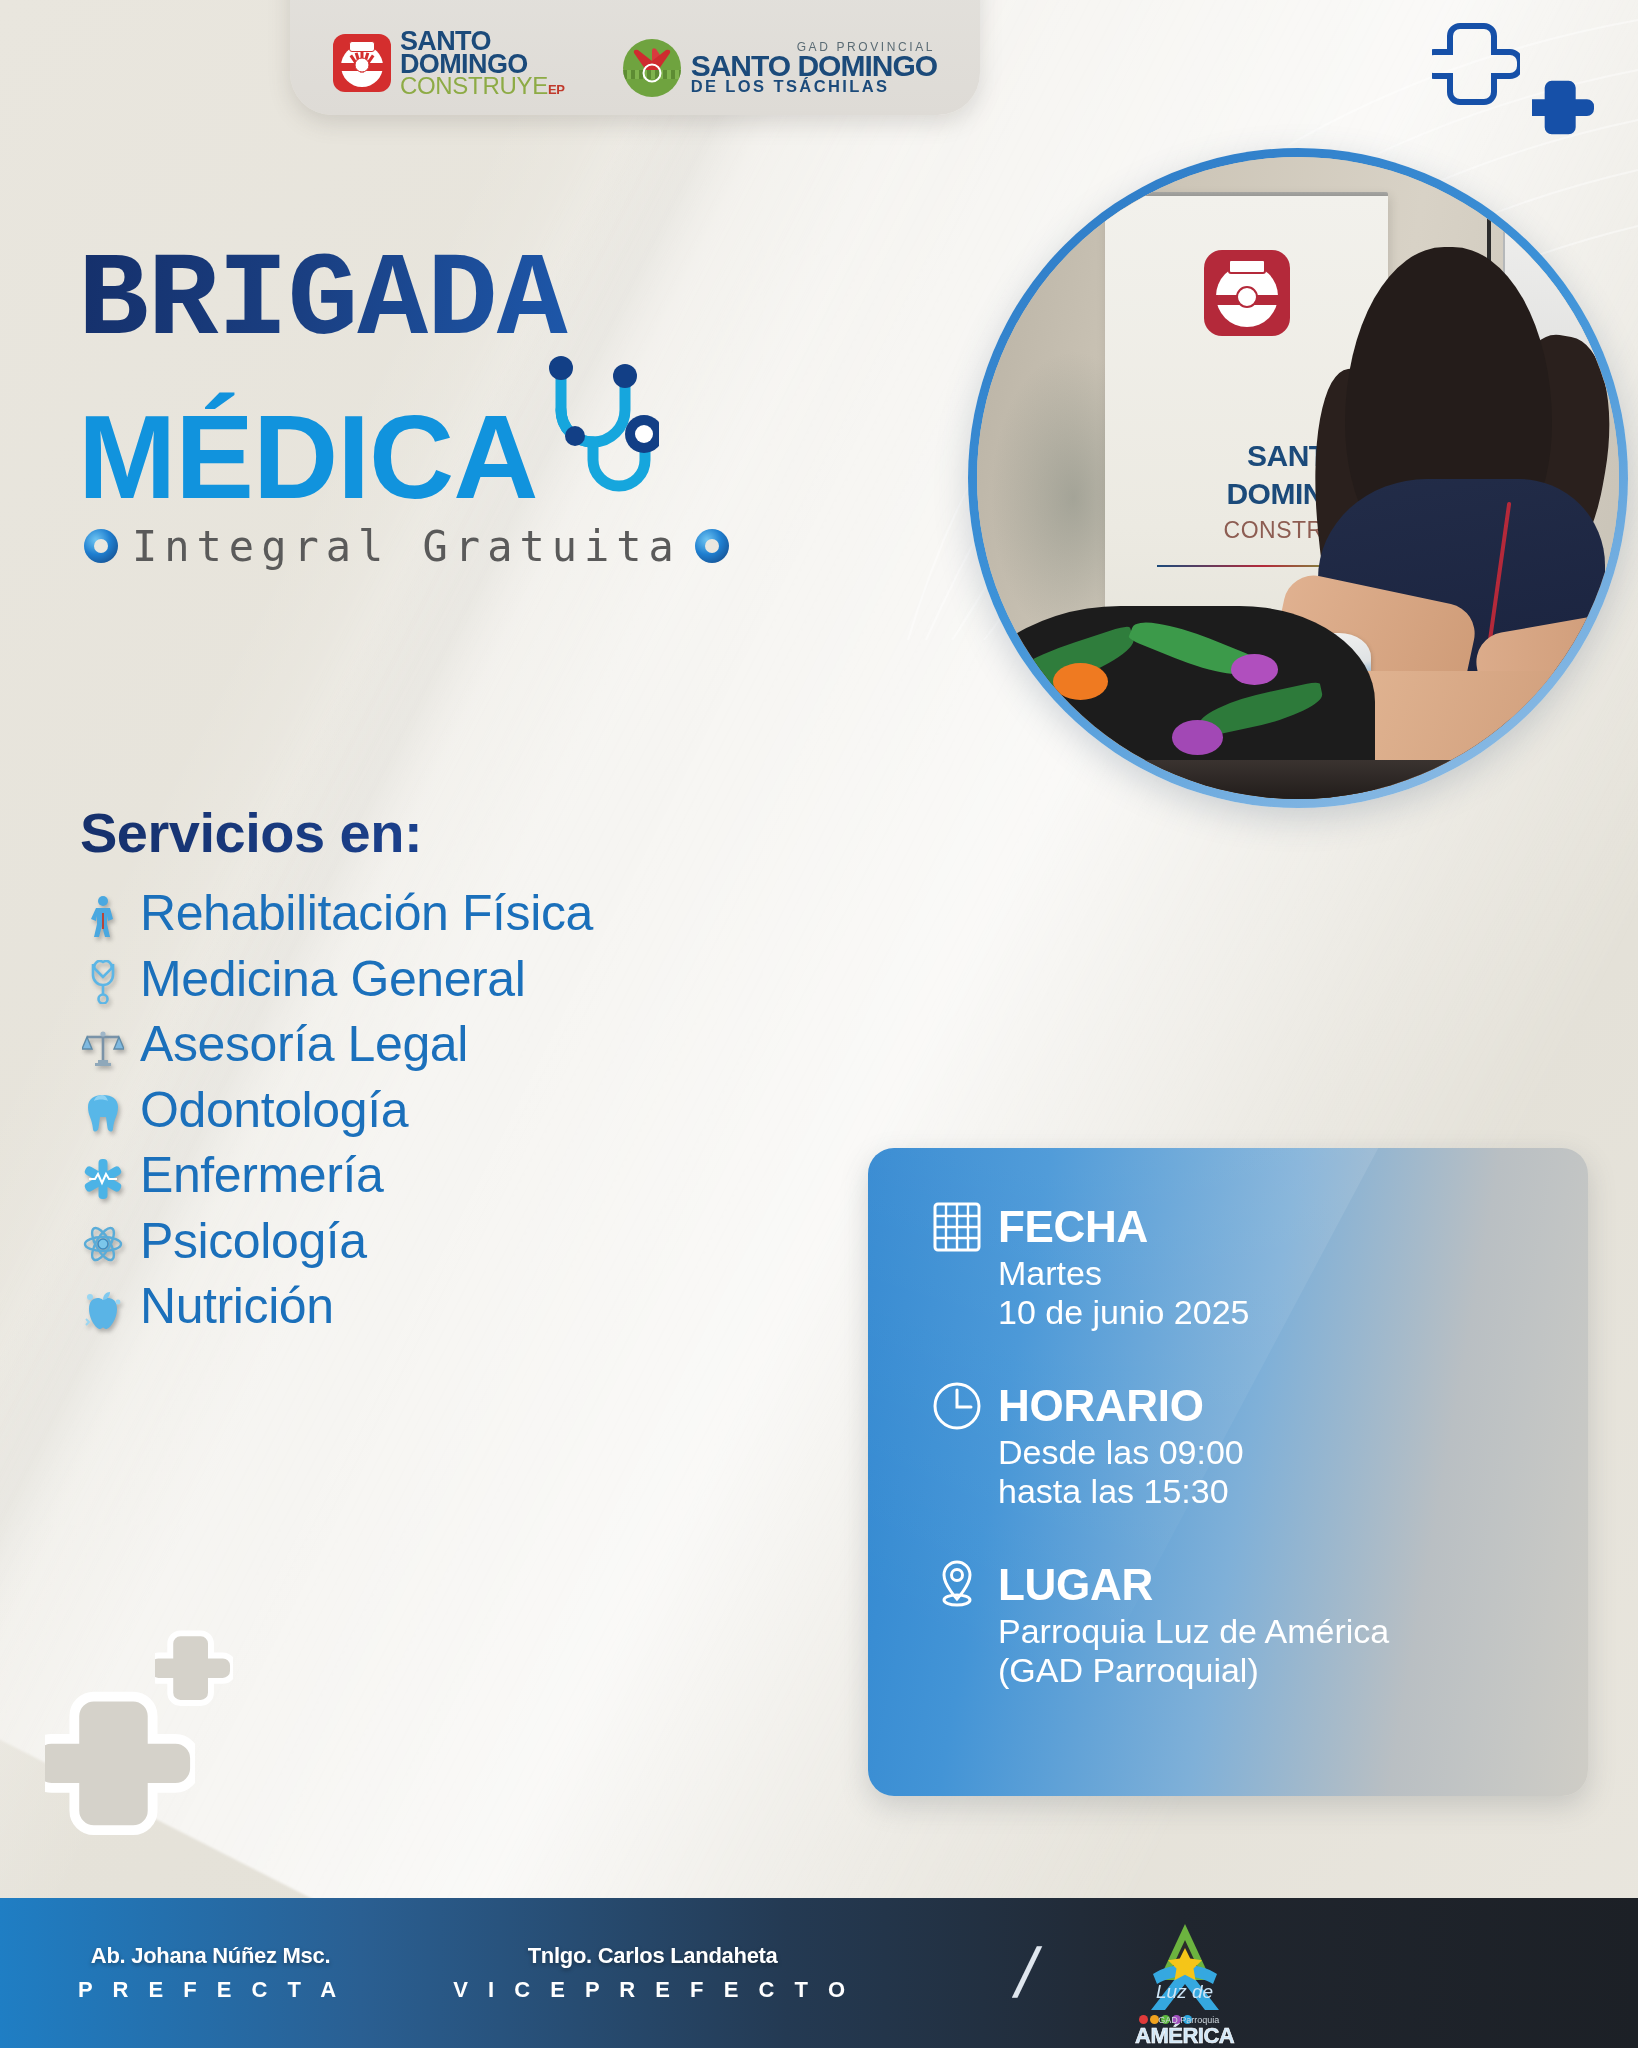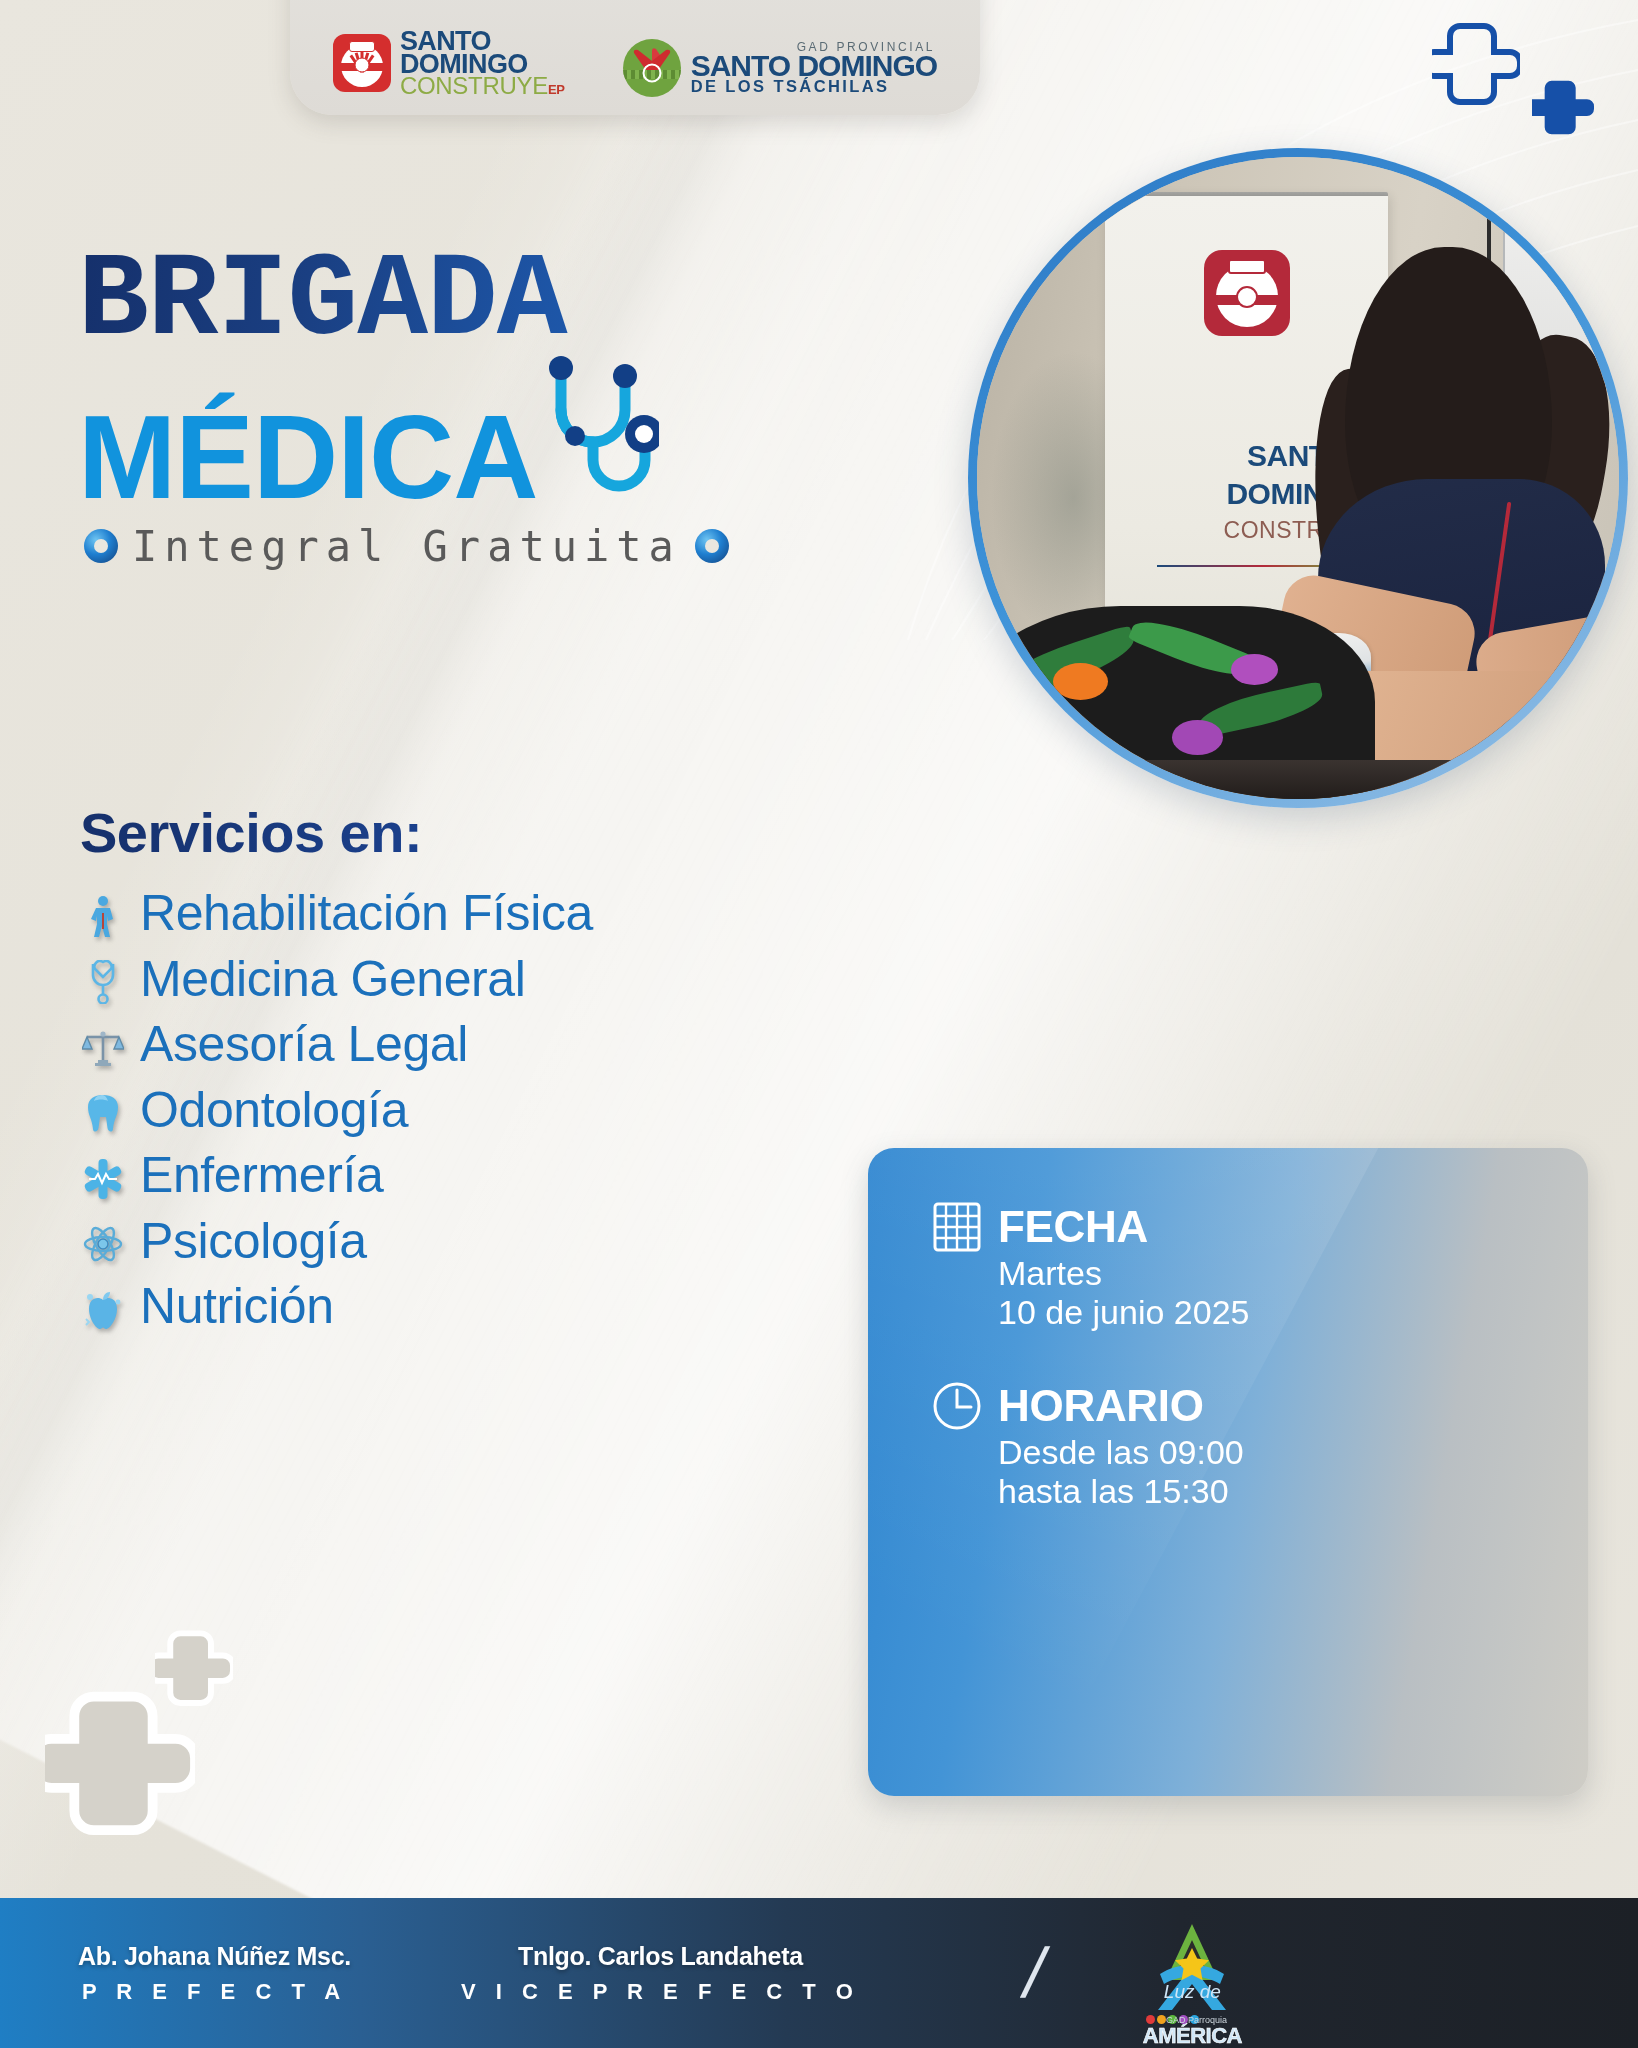--- a/index.html
+++ b/index.html
@@ -276,21 +276,21 @@
   .info-title { font-size:44px; font-weight:bold; color:#fff; letter-spacing:-.3px; }
   .info-line { font-size:34px; color:#fff; line-height:1.16; margin-left:68px; }
 
   
   .footer {
     position:absolute; left:0; bottom:0; width:100%; height:150px;
     background:linear-gradient(90deg,#1f7ec4 0%, #2a5f92 22%, #243a53 48%, #20262f 72%, #1c2026 100%);
     display:flex; align-items:center;
   }
   .foot-person { text-align:center; }
-  .foot-name { font-size:25px; font-weight:bold; color:#fff; letter-spacing:-.3px; margin-bottom:8px;
+  .foot-name { font-size:22px; font-weight:bold; color:#fff; letter-spacing:-.3px; margin-bottom:8px;
      text-shadow:0 2px 4px rgba(0,0,0,.35); }
   .foot-role { font-size:22px; font-weight:bold; color:#fff; letter-spacing:7px; }
   .foot-slash { color:#dfe6ee; font-size:70px; font-weight:300; line-height:1; }
 
   .la-logo { position:relative; width:104px; height:110px; flex:none; }
   .la-txt1 { position:absolute; left:50%; transform:translateX(-50%); top:57%;
      font-size:19px; color:#cfe6f7; font-style:italic; white-space:nowrap;}
   .la-txt2 { position:absolute; left:50%; transform:translateX(-50%); top:66%;
      font-size:22px; font-weight:bold; color:#cfe6f7; letter-spacing:-.5px; white-space:nowrap;margin-top:32px;
      -webkit-text-stroke:.6px #fff;}
@@ -583,20 +583,34 @@
             <circle cx="27" cy="27" r="22" fill="none" stroke="#fff" stroke-width="3"></circle>
             <path d="M27 11 v17 h14" fill="none" stroke="#fff" stroke-width="3" stroke-linecap="round"></path>
           </svg>
         </span>
         <span class="info-title">HORARIO</span>
       </div>
       <div class="info-line">Desde las 09:00</div>
       <div class="info-line">hasta las 15:30</div>
     </div>
 
+    <div class="info-block">
+      <div class="info-head">
+        <span class="info-ico">
+          <svg width="54" height="54" viewBox="0 0 54 54">
+            <path d="M27 4 a13 13 0 0 1 13 13 c0 10 -13 24 -13 24 S14 27 14 17 A13 13 0 0 1 27 4 z" fill="none" stroke="#fff" stroke-width="3"></path>
+            <circle cx="27" cy="17" r="5.5" fill="none" stroke="#fff" stroke-width="3"></circle>
+            <ellipse cx="27" cy="42" rx="13" ry="5" fill="none" stroke="#fff" stroke-width="3"></ellipse>
+          </svg>
+        </span>
+        <span class="info-title">LUGAR</span>
+      </div>
+      <div class="info-line">Parroquia Luz de América</div>
+      <div class="info-line">(GAD Parroquial)</div>
+    </div>
   </div>
 
   <div class="footer">
     <div class="foot-person" style="margin-left:78px;">
       <div class="foot-name">Ab. Johana Núñez Msc.</div>
       <div class="foot-role">P R E F E C T A</div>
     </div>
     <div class="foot-person" style="margin-left:110px;">
       <div class="foot-name">Tnlgo. Carlos Landaheta</div>
       <div class="foot-role">V I C E P R E F E C T O</div>

